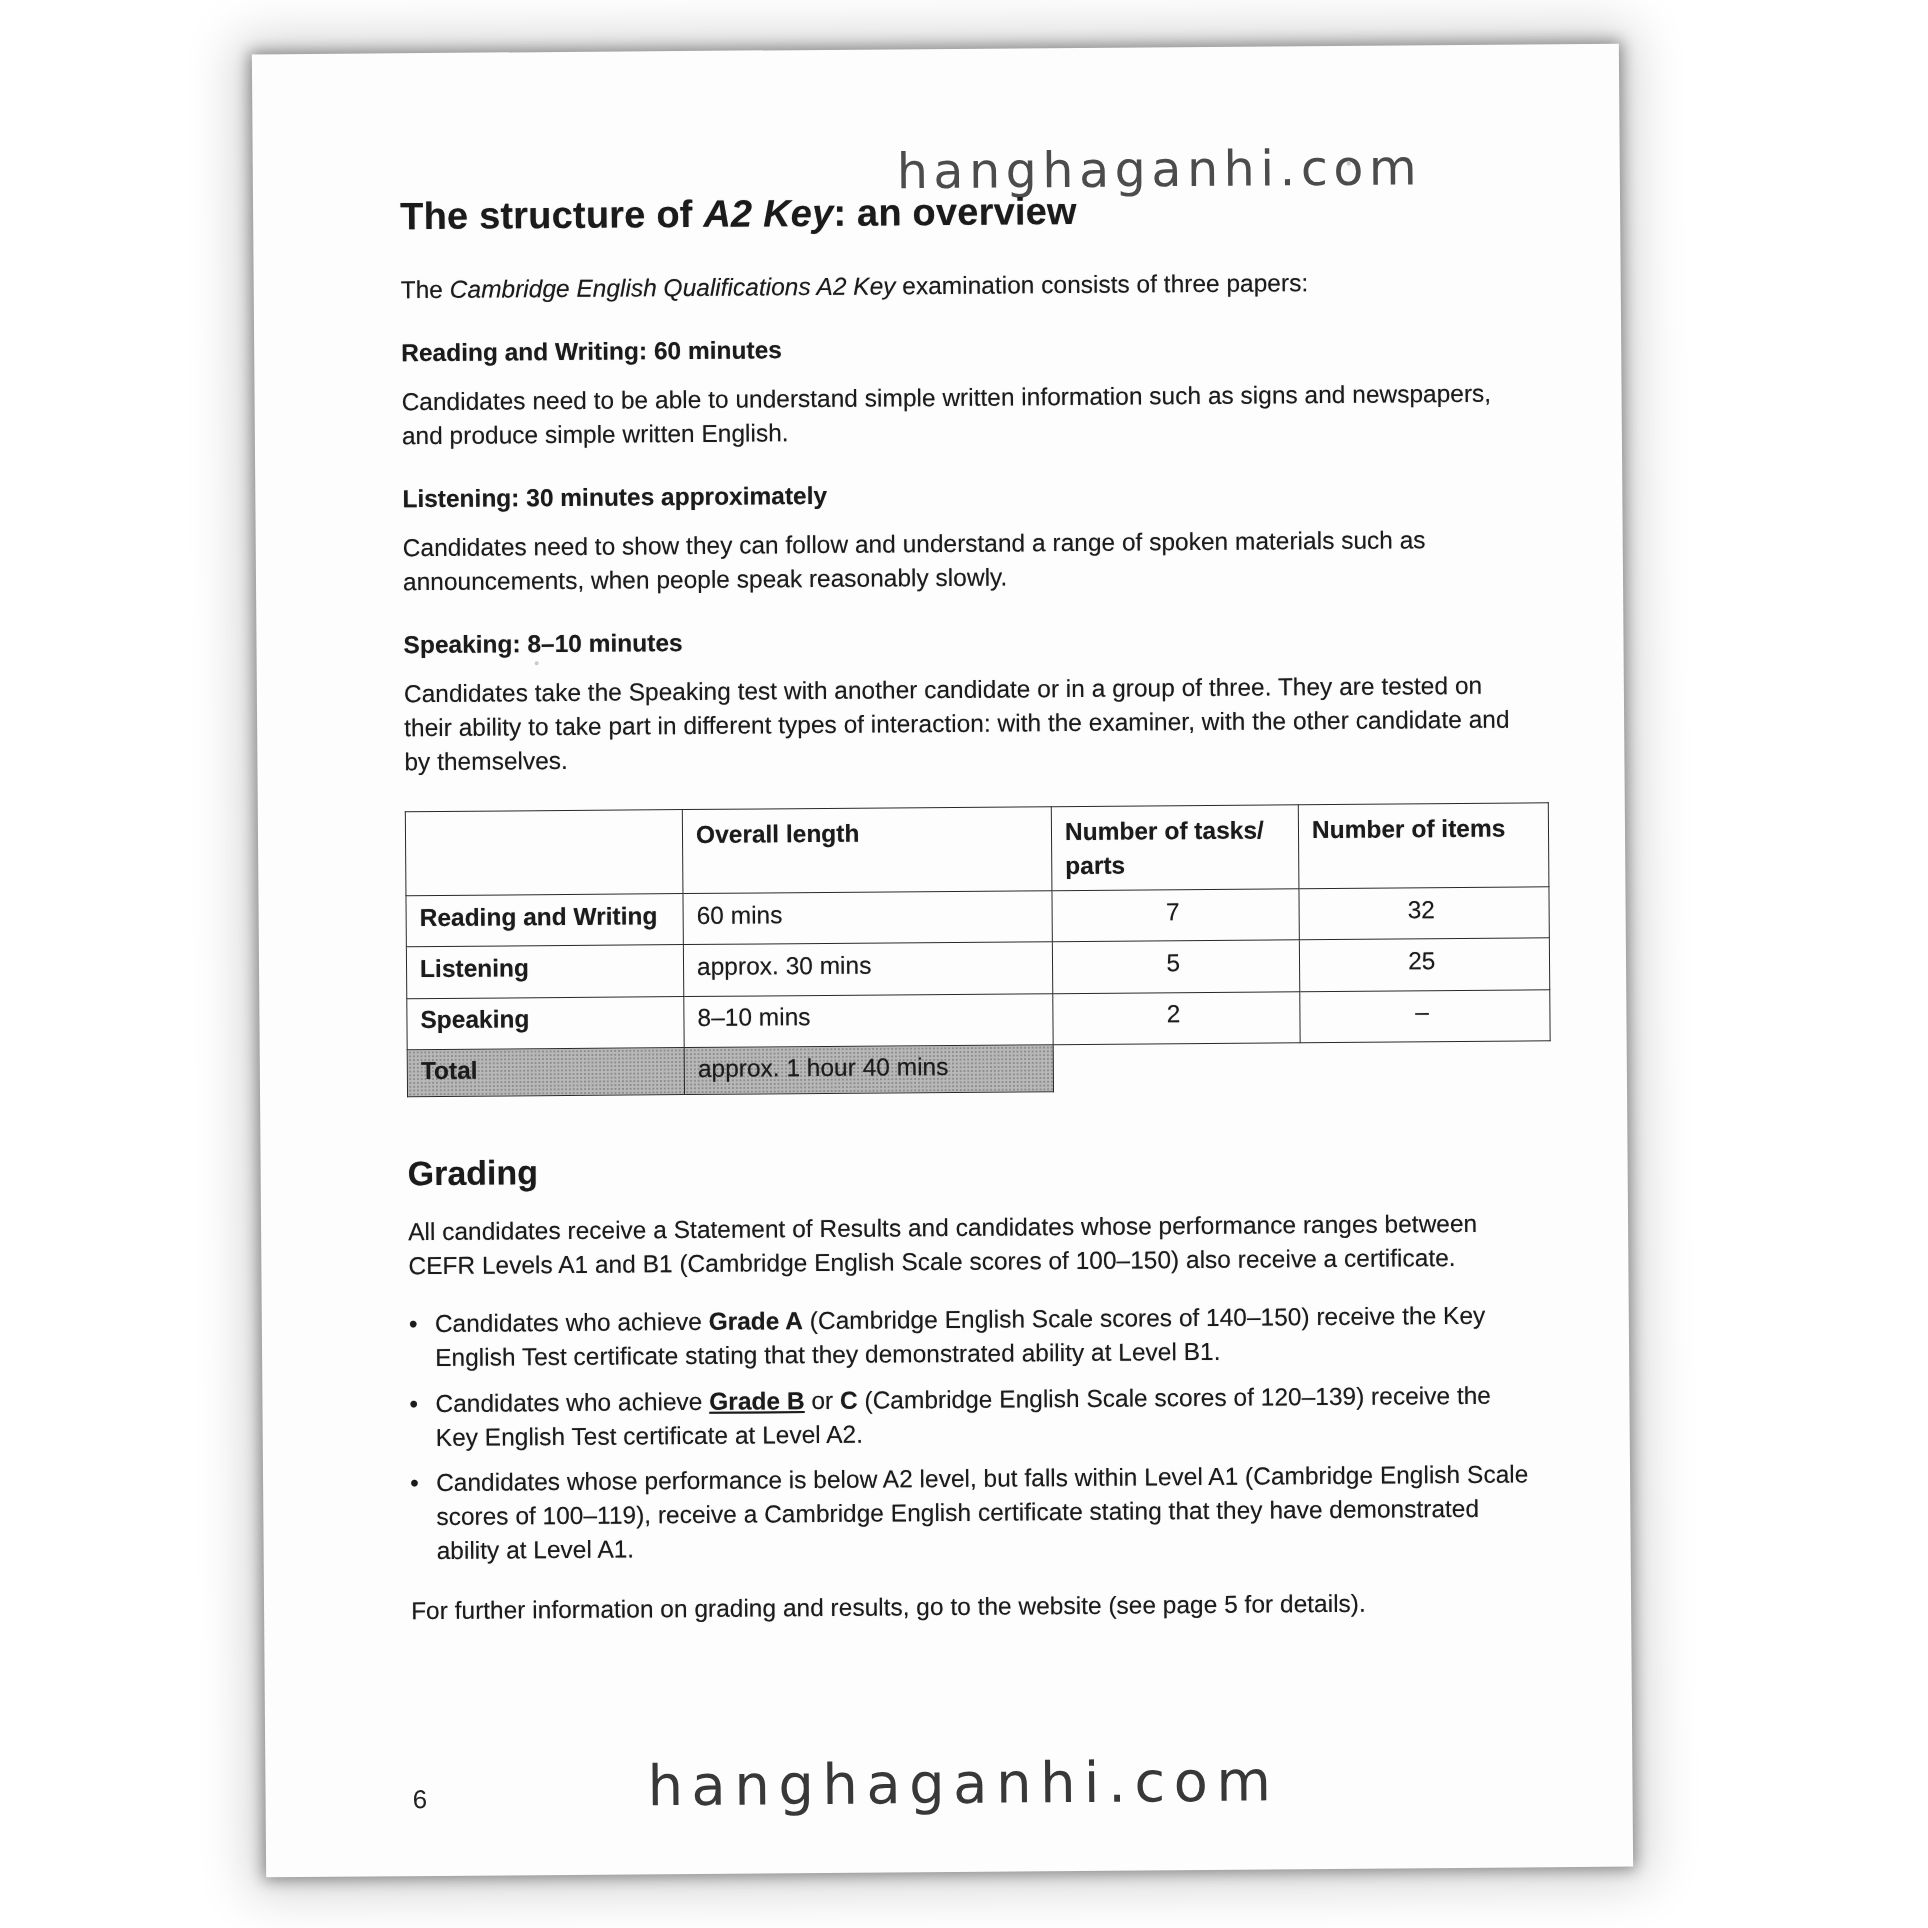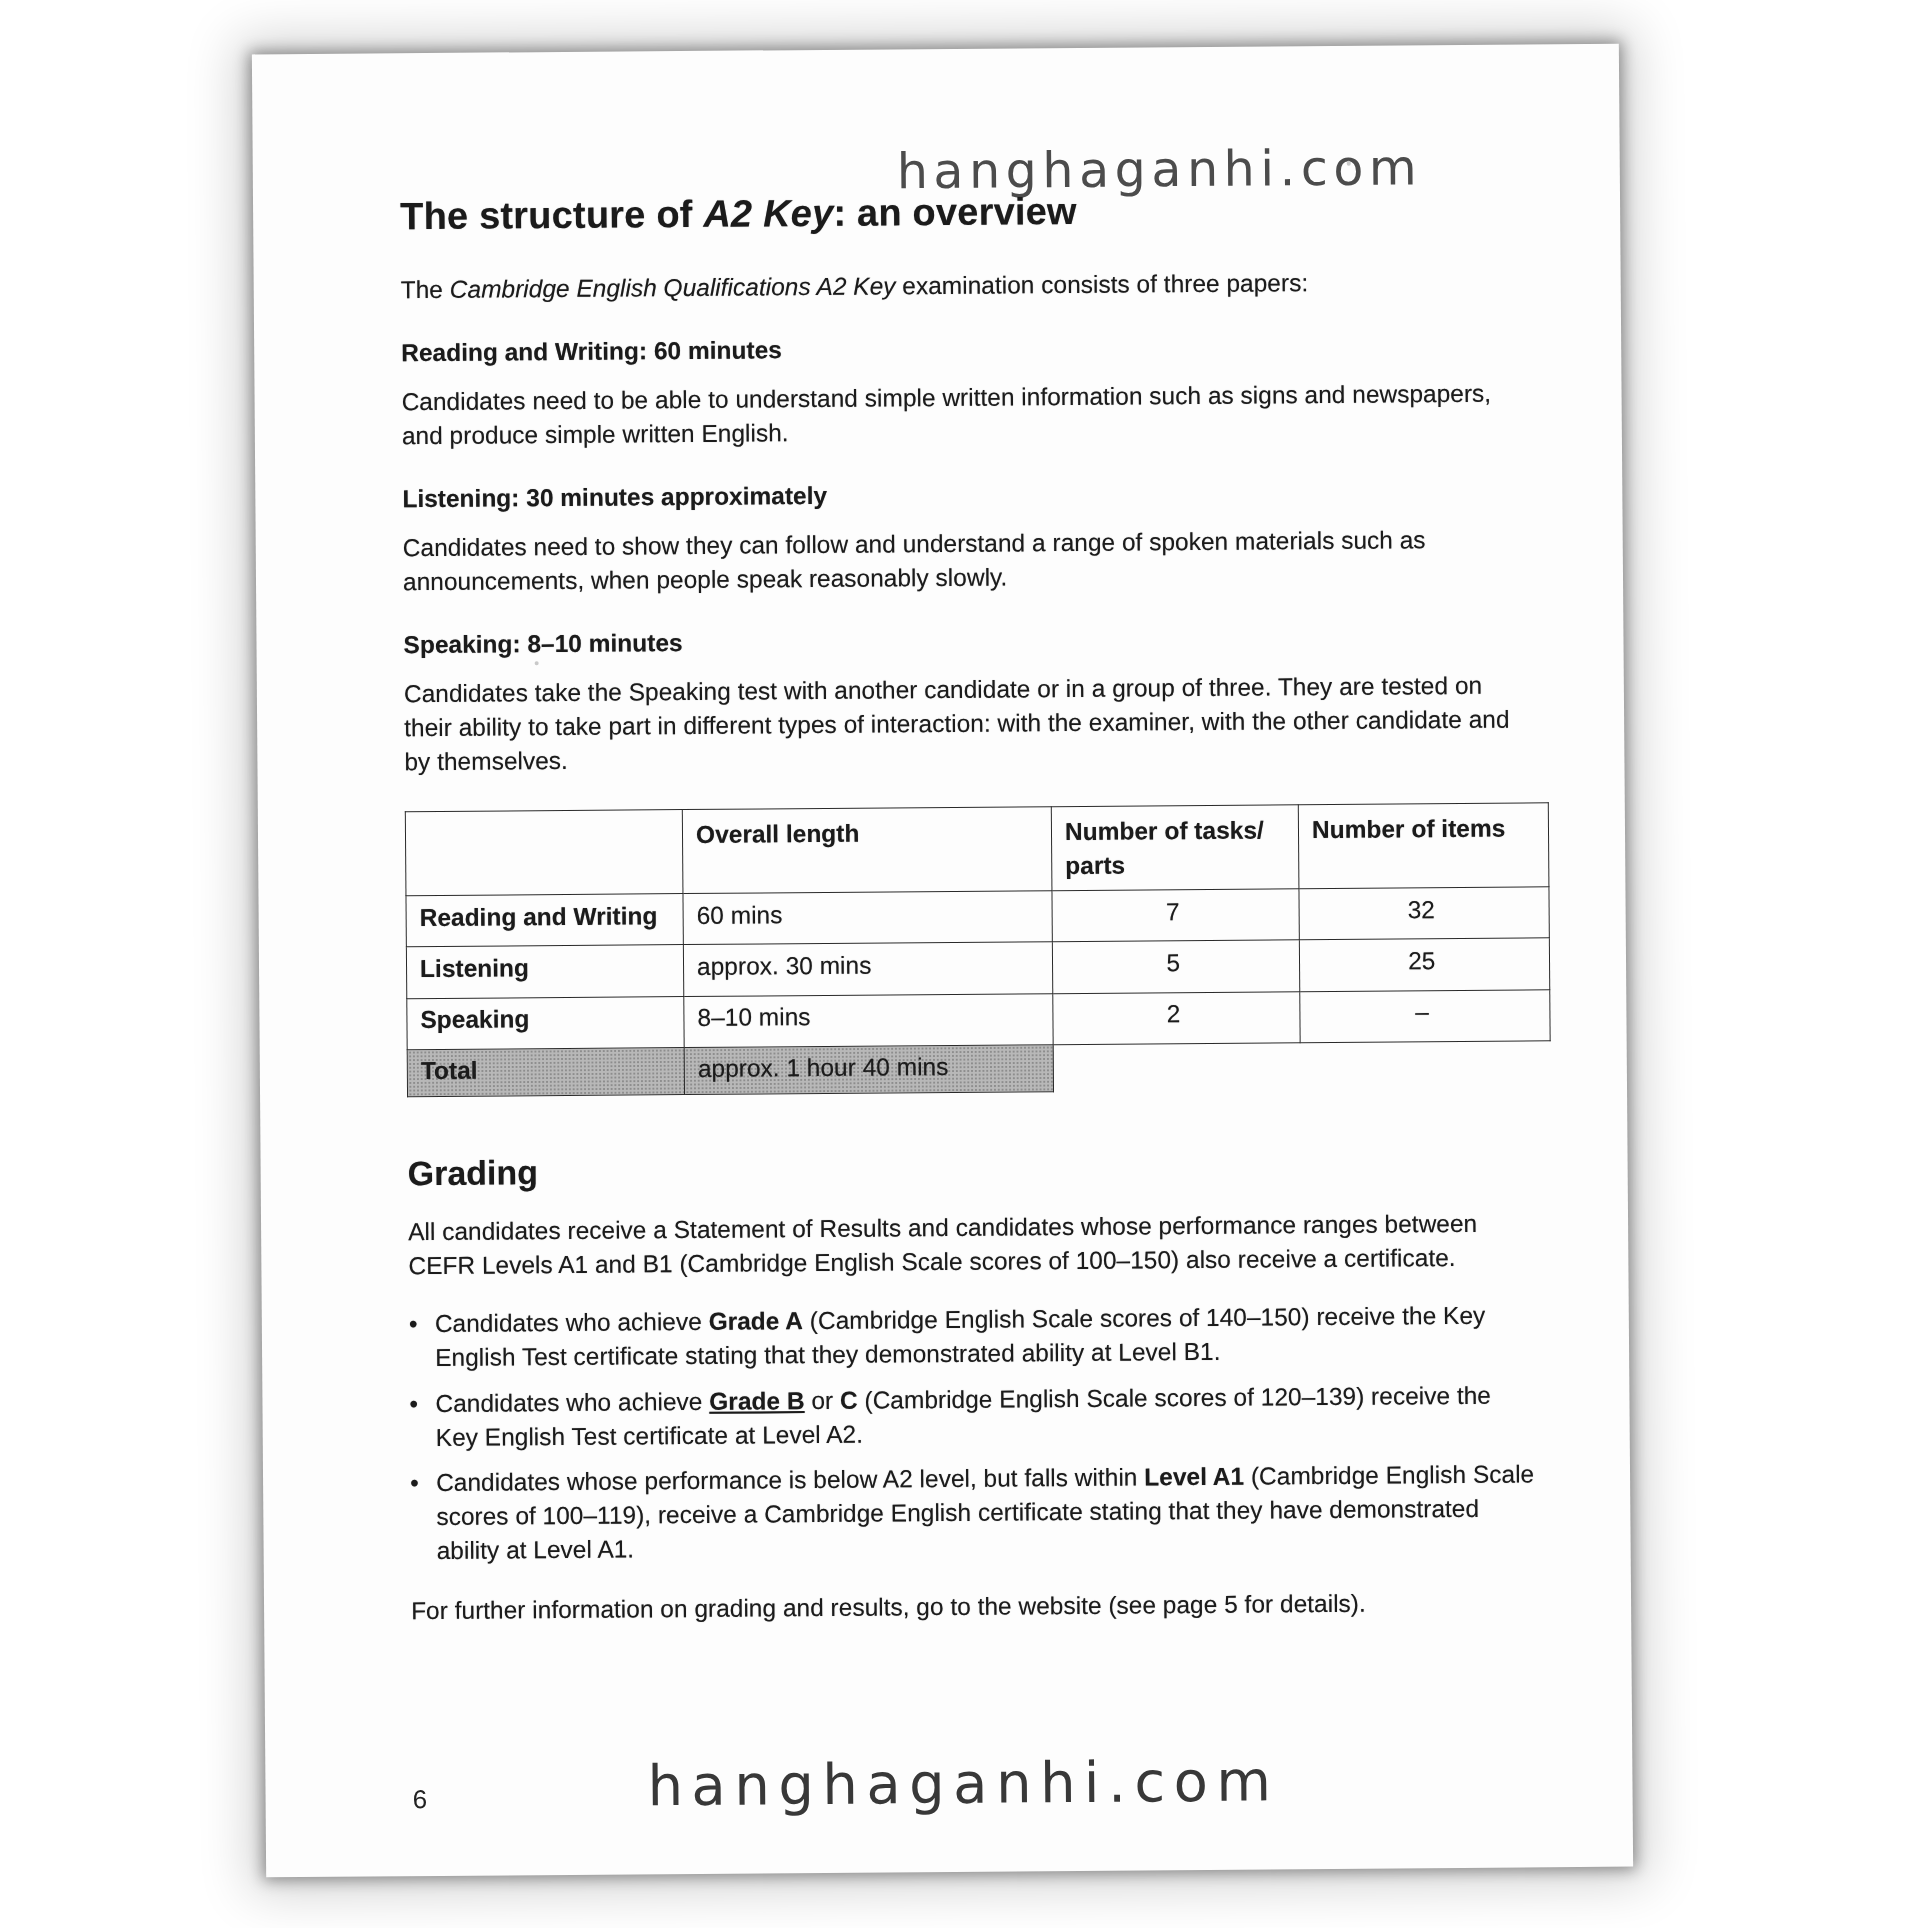--- a/index.html
+++ b/index.html
@@ -225,21 +225,21 @@
         <div class="bullet">
           <span class="dot">•</span>
           <span class="btext"><span>Candidates who achieve </span><span style="font-weight: bold; text-align: center;">Grade A</span><span> (Cambridge English Scale scores of 140–150) receive the Key English Test certificate stating that they demonstrated ability at Level B1.</span></span>
         </div>
         <div class="bullet">
           <span class="dot">•</span>
           <span class="btext"><span>Candidates who achieve </span><span style="font-weight: bold; text-decoration: underline;">Grade B</span><span> or </span><span style="font-weight: bold;">C</span><span> (Cambridge English Scale scores of 120–139) receive the Key English Test certificate at Level A2.</span></span>
         </div>
         <div class="bullet">
           <span class="dot">•</span>
-          <span class="btext"><span>Candidates whose performance is below A2 level, but falls within </span><span style="font-weight: bold;">Level A1</span><span> (Cambridge English Scale scores of 100–119), receive a Cambridge English certificate stating that they have demonstrated ability at Level A1.</span></span>
+          <span class="btext"><span>Candidates whose performance is below A2 level, but falls within </span><span style="font-weight: normal;">Level A1</span><span> (Cambridge English Scale scores of 100–119), receive a Cambridge English certificate stating that they have demonstrated ability at Level A1.</span></span>
         </div>
       </div>
 
       <p class="footer-note">For further information on grading and results, go to the website (see page 5 for details).</p>
 
     </div>
 
     <div class="page-number">6</div>
     <div class="wm-bottom">hanghaganhi.com</div>
 

